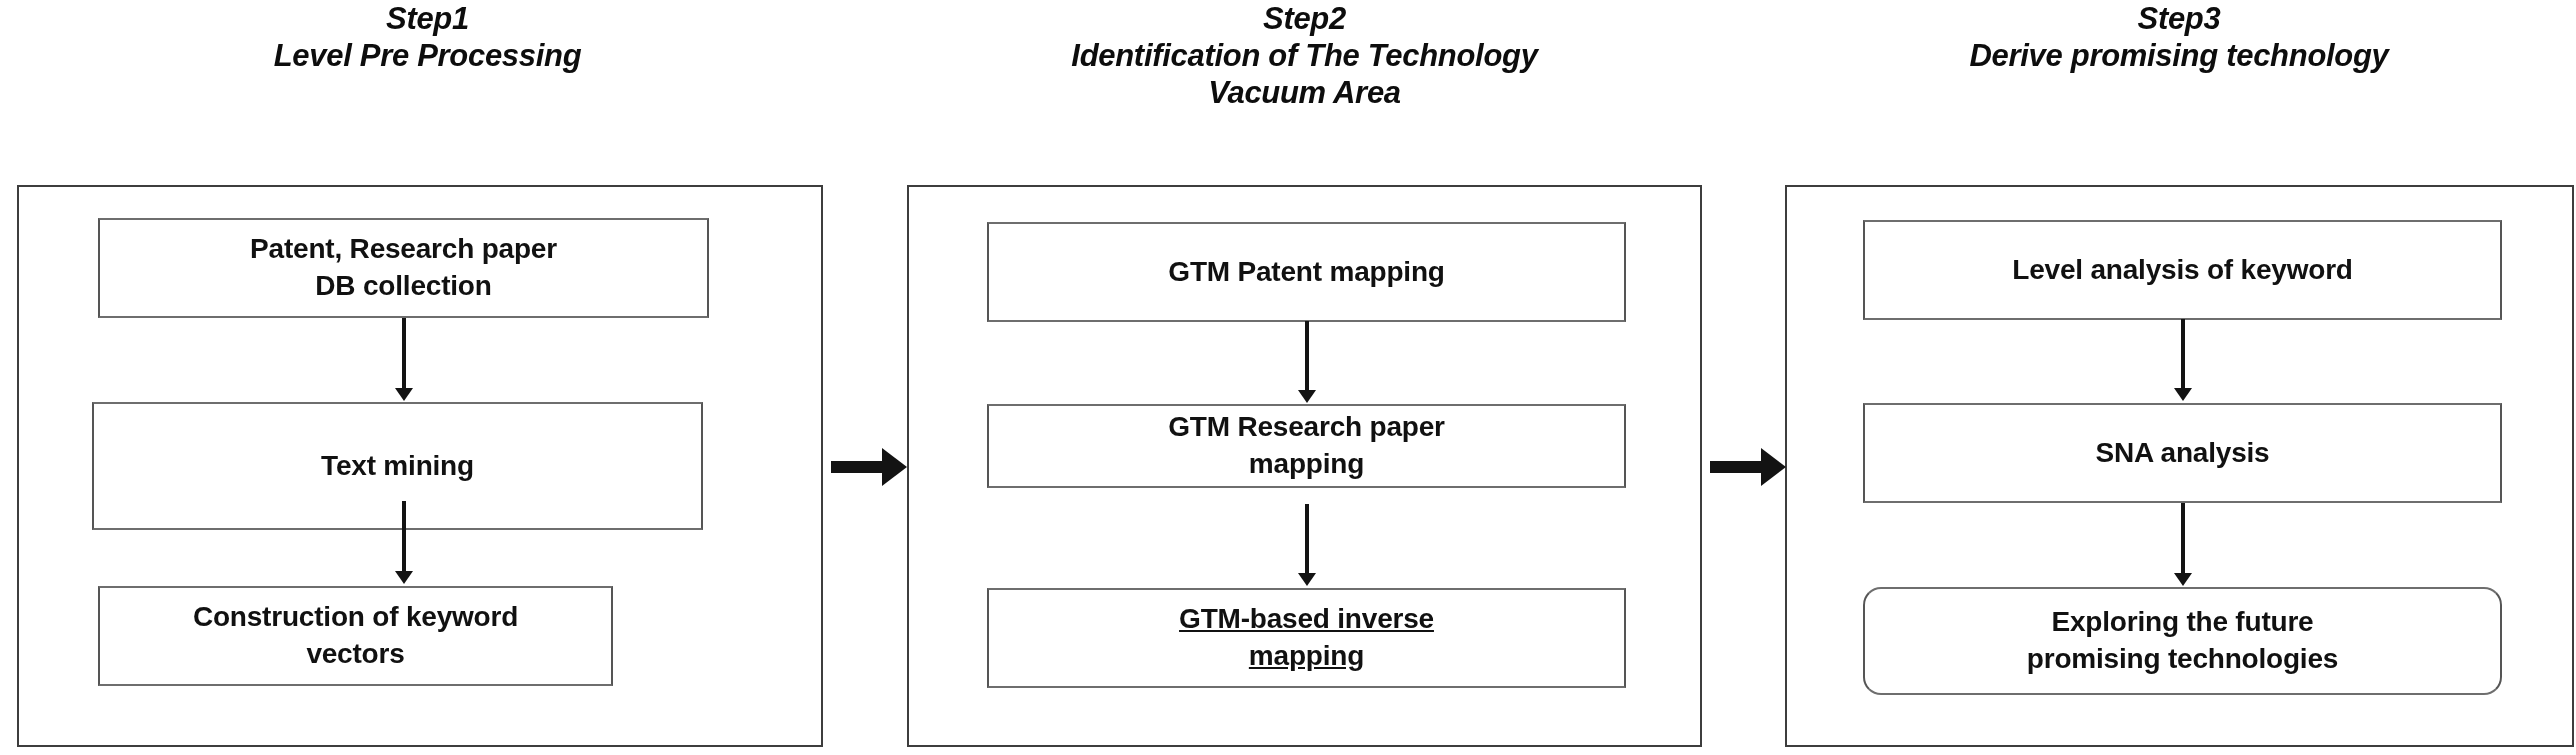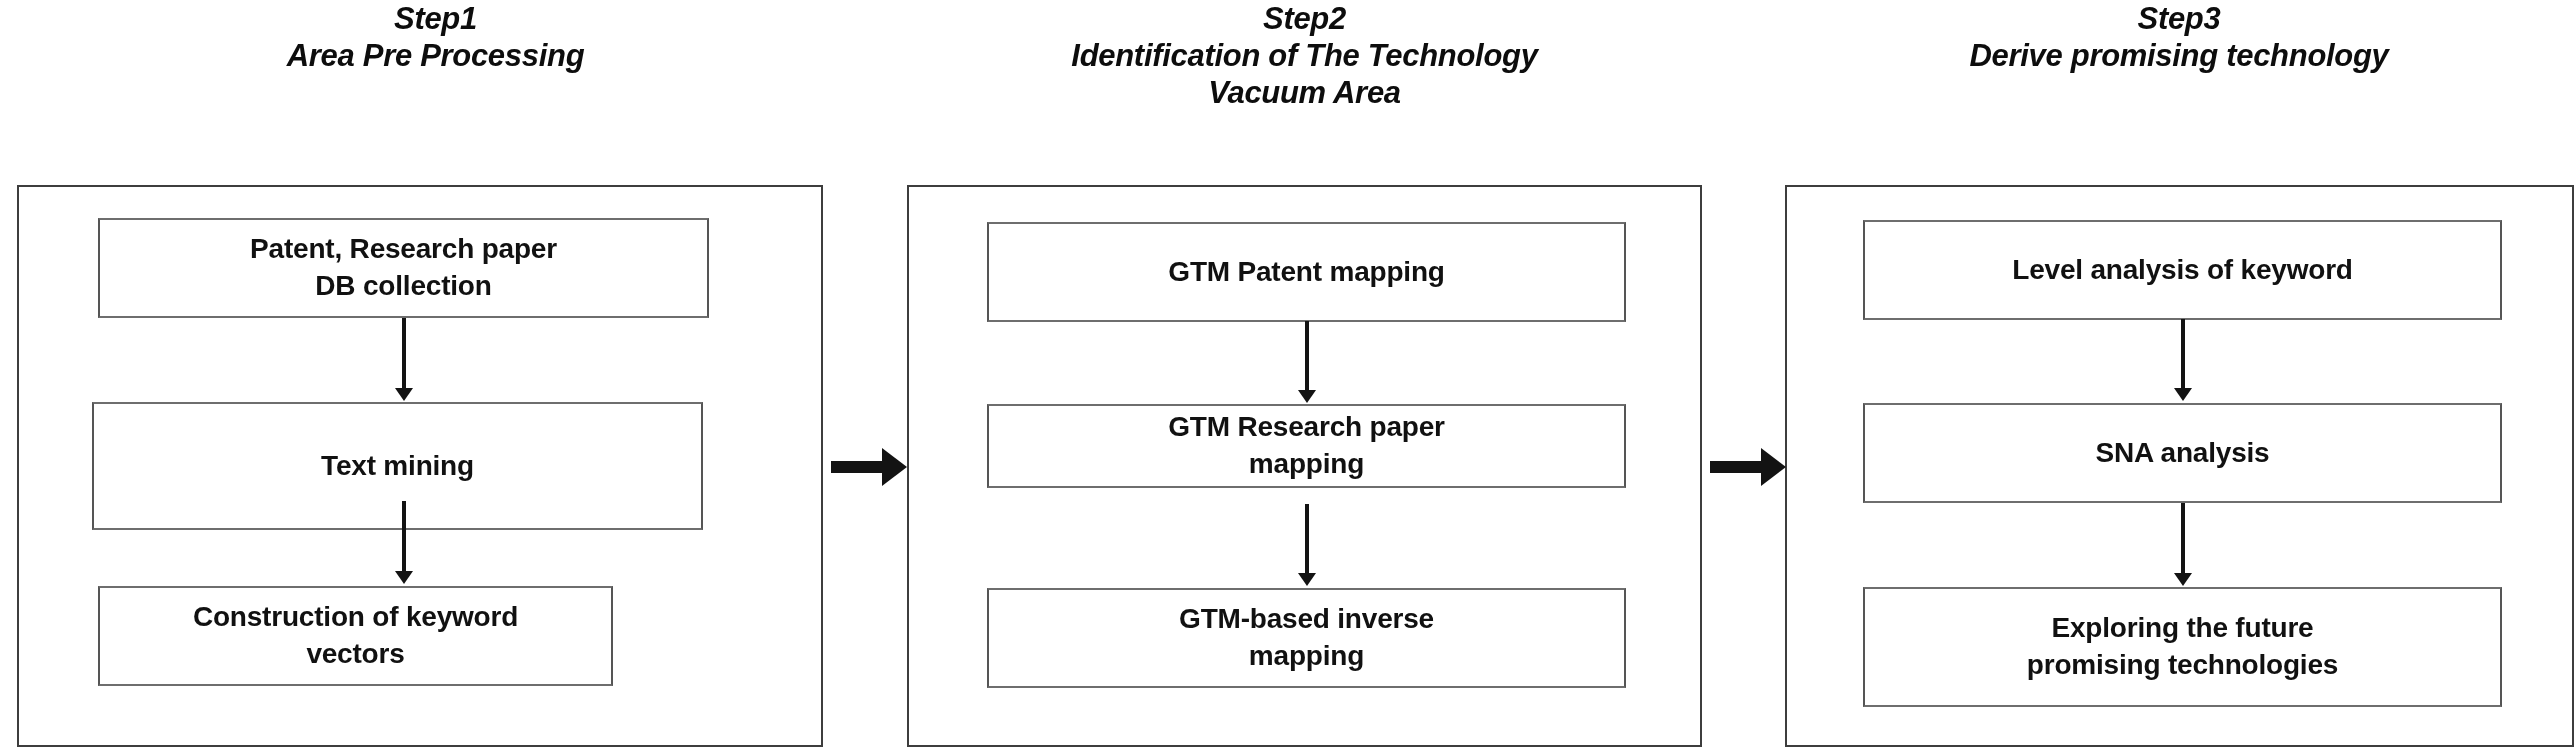--- a/index.html
+++ b/index.html
@@ -32,21 +32,21 @@
   }
   .step-header .step-num {
     display: block;
     font-size: 31px;
   }
   .step-header .step-title {
     display: block;
     font-size: 31px;
   }
 
-  #hdr-1 { left: 33px;   top: 1.4px;  width: 805px; }
+  #hdr-1 { left: 25px;   top: 1.4px;  width: 805px; }
   #hdr-2 { left: 907px; top: 1.4px;  width: 795px; }
   #hdr-3 { left: 1785px; top: 1.4px;  width: 788px; }
 
   
   .step-box {
     position: absolute;
     top: 185px;
     height: 562px;
     box-sizing: border-box;
     border: 2.1px solid #3d3d3d;
@@ -78,26 +78,26 @@
   .node span { display: block; }
 
   
   #n1-1 { left: 98px; top: 218px; width: 611px; height: 100px; }
   #n1-2 { left: 92px; top: 402px; width: 611px; height: 128px; }
   #n1-3 { left: 98px; top: 586px; width: 515px; height: 100px; }
 
   
   #n2-1 { left: 987px; top: 222px; width: 639px; height: 100px; }
   #n2-2 { left: 987px; top: 404px; width: 639px; height: 84px; }
-  #n2-3 { left: 987px; top: 588px; width: 639px; height: 100px; }
+  #n2-3 { left: 987px; top: 588px; width: 639px; height: 100px; text-decoration: underline; }
 
   
   #n3-1 { left: 1863px; top: 220px; width: 639px; height: 100px; }
   #n3-2 { left: 1863px; top: 403px; width: 639px; height: 100px; }
-  #n3-3 { left: 1863px; top: 587px; width: 639px; height: 120px; }
+  #n3-3 { left: 1863px; top: 587px; width: 639px; height: 108px; border-radius: 18px; }
 
   
   .v-arrow {
     position: absolute;
     width: 3.5px;
     background: #131313;
   }
   .v-arrow::after {
     content: "";
     position: absolute;
@@ -143,21 +143,21 @@
   #ha-1 { left: 831px; width: 52px; }
   #ha-2 { left: 1710px; width: 52px; }
 </style>
 </head>
 <body>
 
 <div id="canvas">
 
   <div class="step-header" id="hdr-1">
     <span class="step-num">Step1</span>
-    <span class="step-title">Area Pre Processing</span>
+    <span class="step-title">Level Pre Processing</span>
   </div>
 
   <div class="step-header" id="hdr-2">
     <span class="step-num">Step2</span>
     <span class="step-title">Identification of The Technology</span>
     <span class="step-title">Vacuum Area</span>
   </div>
 
   <div class="step-header" id="hdr-3">
     <span class="step-num">Step3</span>

